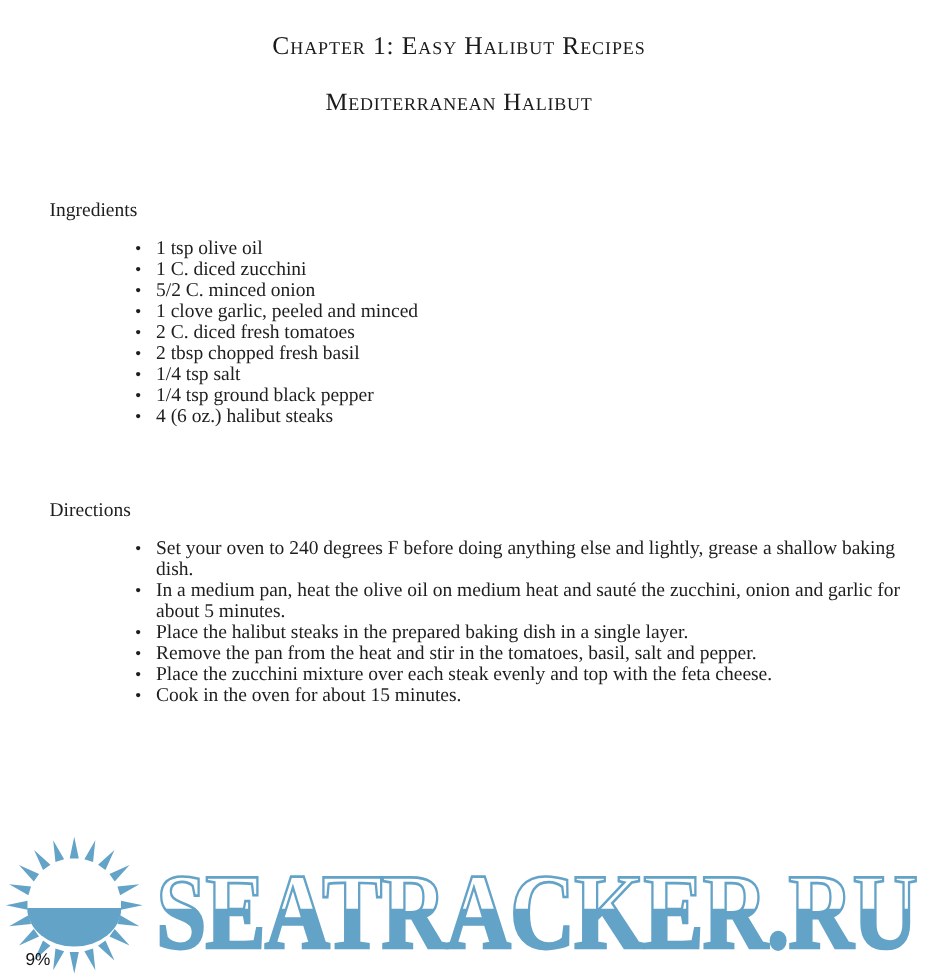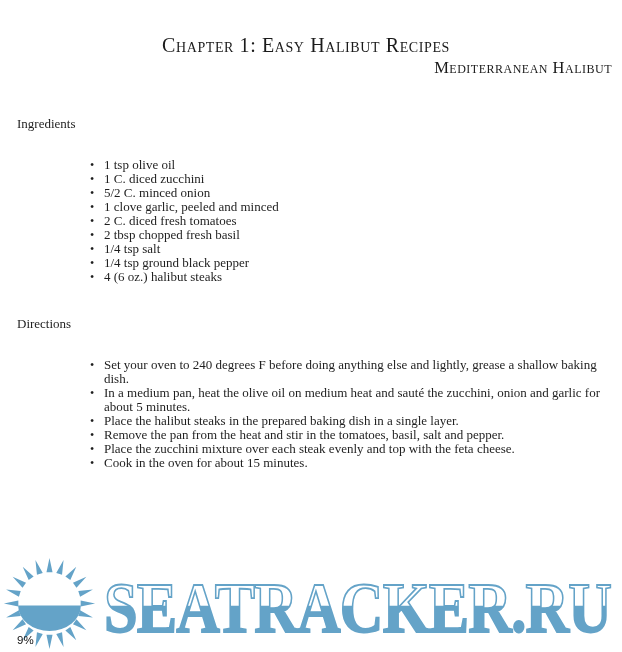--- a/index.html
+++ b/index.html
@@ -10,35 +10,35 @@
     background: #ffffff;
     font-family: "Liberation Serif", serif;
     color: #1e1e1e;
     position: relative;
     overflow: hidden;
   }
   .page { position: absolute; inset: 0; }
 
   .chapter-title {
     position: absolute; top: 21px; left: 0; right: 10px;
-    margin: 13px; text-align: center;
-    font-size: 20px; font-weight: 400;
+    margin: 0; text-align: center;
+    font-size: 17px; font-weight: 400;
     font-variant: small-caps; letter-spacing: 0.6px;
     color: #1b1b1b;
   }
   .recipe-title {
     position: absolute; top: 58px; left: 0; right: 10px;
-    margin: 0; text-align: right;
+    margin: 0; text-align: center;
     font-size: 16.5px; font-weight: 400;
     font-variant: small-caps; letter-spacing: 0.5px;
     color: #1b1b1b;
   }
 
   .section-heading {
-    position: absolute; left: 17px; margin: 0;
+    position: absolute; left: 17px; margin: 16px;
     font-size: 13px; font-weight: 400; line-height: 14px;
   }
   #ingredients-heading { top: 117px; }
   #directions-heading  { top: 317px; }
 
   ul.bullet-list {
     position: absolute; left: 73px; margin: 16px; padding: 0;
     list-style: none; font-size: 13px; line-height: 14px;
   }
   #ingredients-list { top: 142px; width: 440px; }

